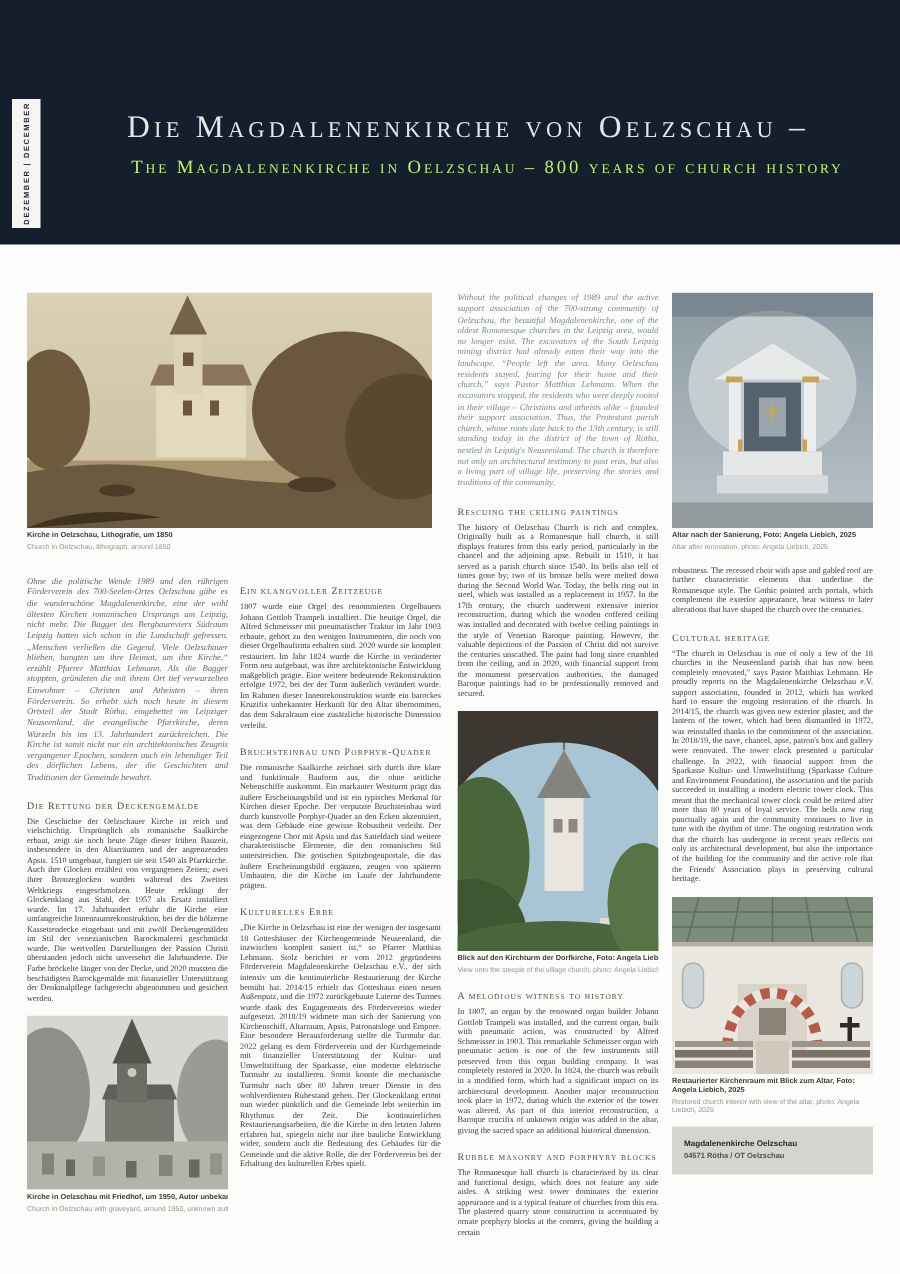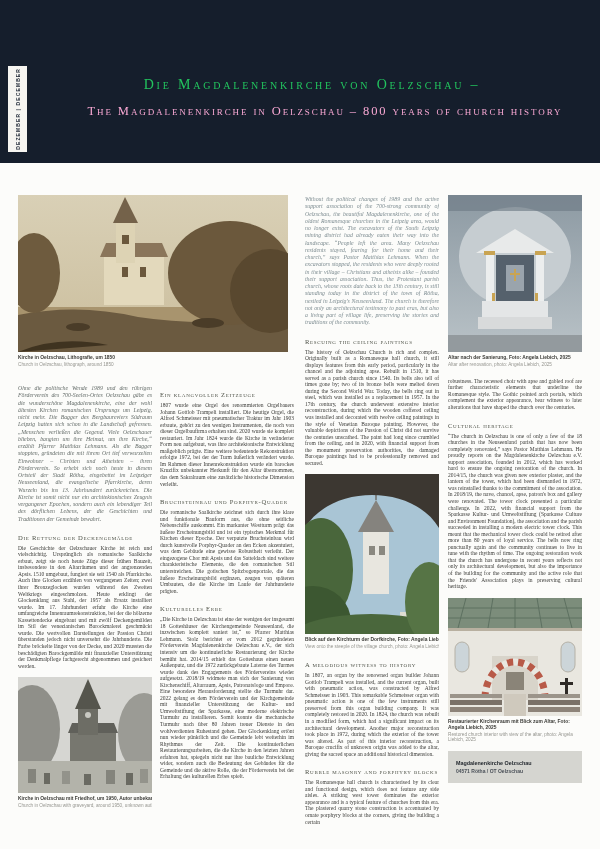--- a/index.html
+++ b/index.html
@@ -1,24 +1,24 @@
 <!DOCTYPE html>
 <html><head>
 <meta charset="utf-8">
 <style>
   html,body{margin:0;padding:0;background:#ffffff;}
   .page{position:relative;width:600px;height:849px;background:#fcfcfa;overflow:hidden;
         font-family:"Liberation Serif",serif;color:#3b3b38;}
   
   .band{position:absolute;left:0;top:0;width:600px;height:163px;background:#151e2c;}
   .band-inner{position:absolute;left:28px;right:4px;top:0;text-align:center;}
-  .title-line{font-variant:small-caps;font-size:14px;letter-spacing:2.8px;color:#22c55e;
+  .title-line{font-variant:small-caps;font-size:21px;letter-spacing:2.8px;color:#e5e5e5;
               line-height:27px;white-space:nowrap;}
   .title-line.first{margin-top:71px;}
-  .subtitle{font-variant:small-caps;font-size:12.5px;letter-spacing:1.9px;color:#f9a8d4;
+  .subtitle{font-variant:small-caps;font-size:12.5px;letter-spacing:1.9px;color:#bef264;
             margin-top:6px;white-space:nowrap;margin-left:26px;}
   .month-tab{position:absolute;left:8px;top:66px;width:19px;height:86px;background:#f6f5f1;
              display:flex;align-items:center;justify-content:center;}
   .month-tab span{writing-mode:vertical-rl;transform:rotate(180deg);
                   font-family:"Liberation Sans",sans-serif;font-size:5px;font-weight:bold;
                   letter-spacing:1.1px;color:#1d2634;white-space:nowrap;}
   
   .col{position:absolute;overflow:hidden;}
   .col1{left:18px;top:385px;width:134px;height:460px;}
   .col2{left:160px;top:391px;width:134px;height:456px;}

